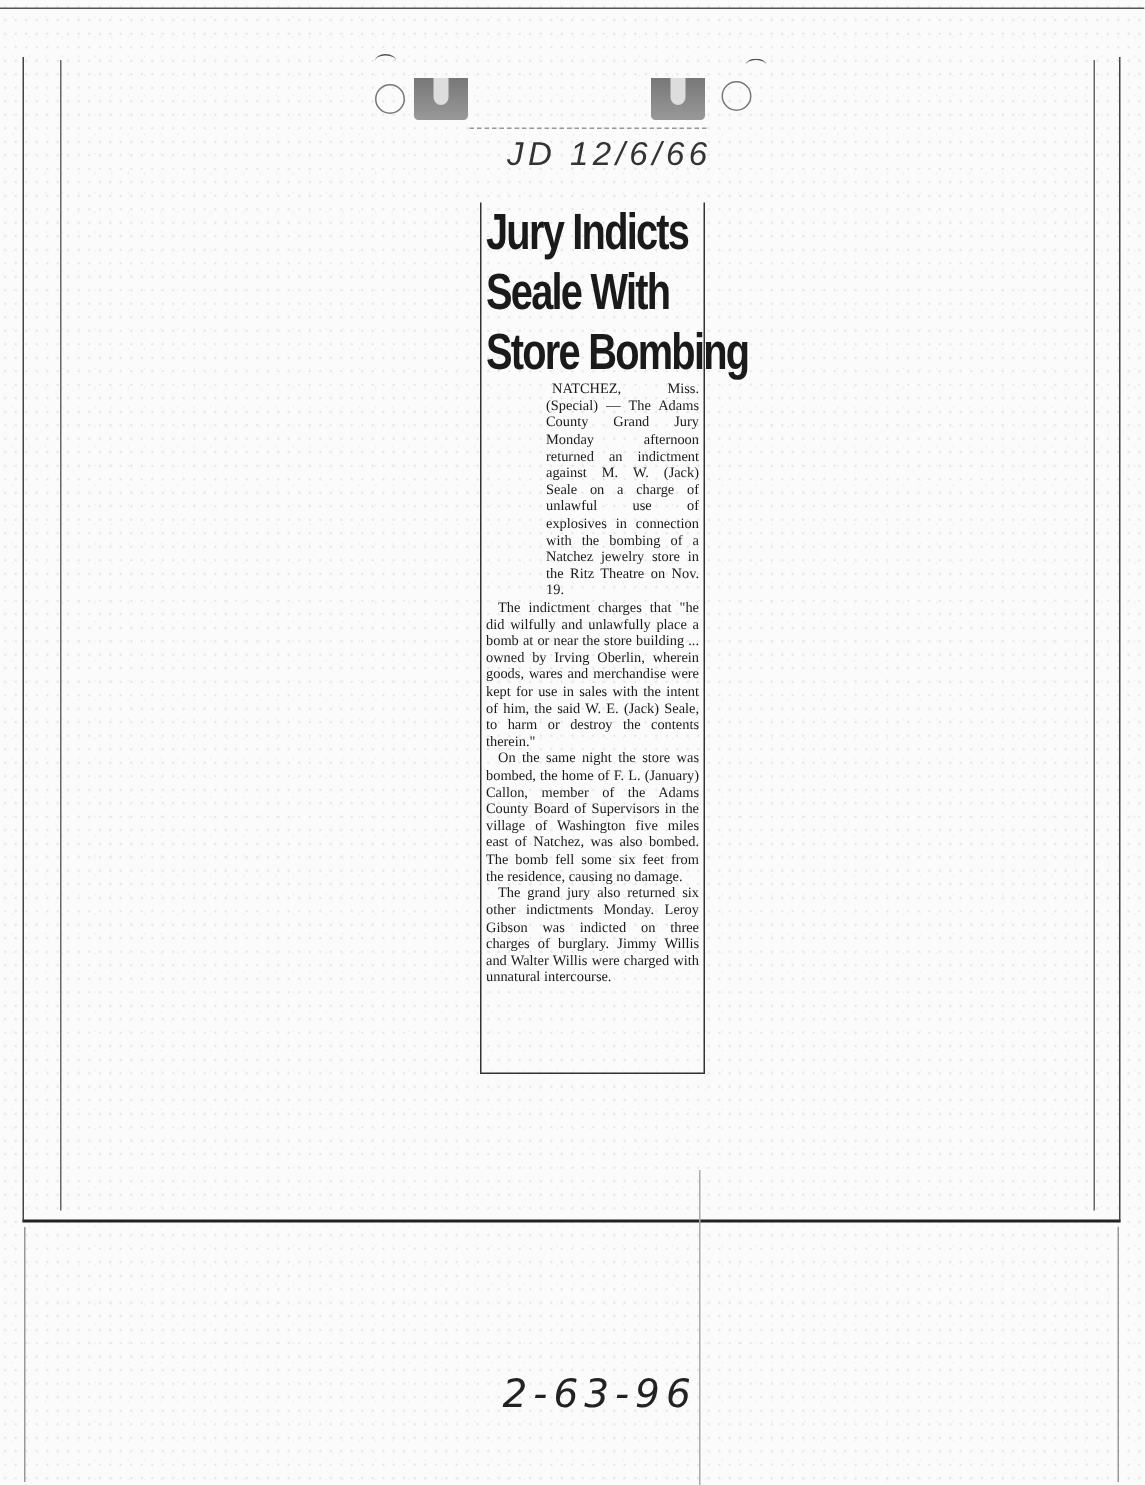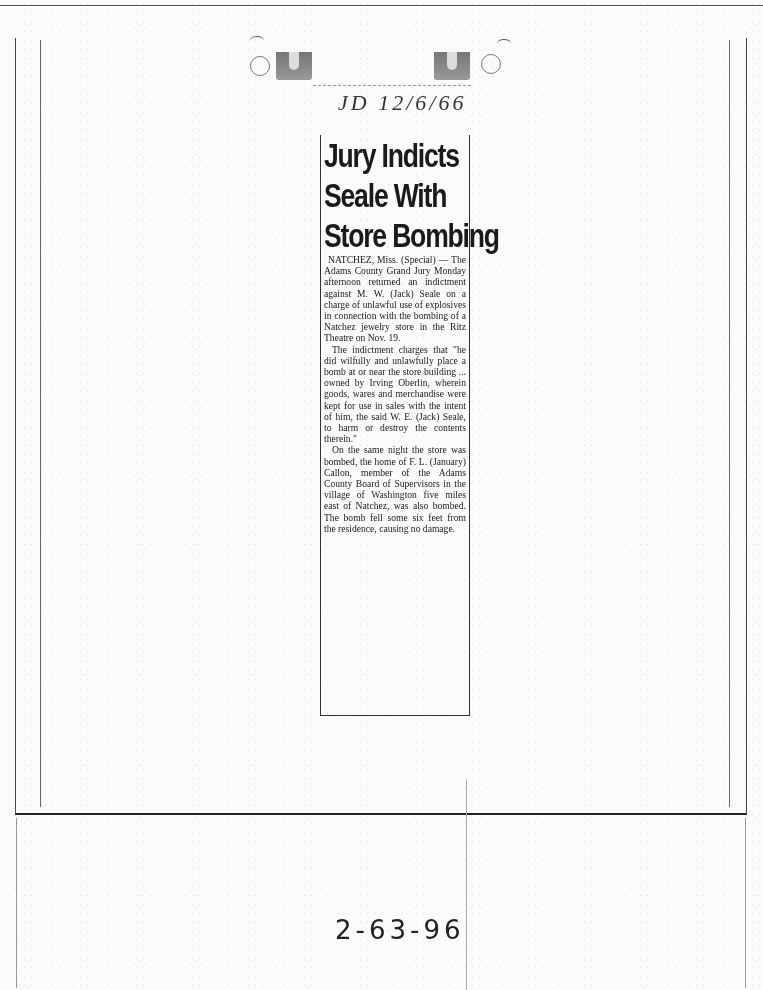--- a/index.html
+++ b/index.html
@@ -34,38 +34,38 @@
   .hole { position:absolute; width:18px; height:18px; border:1px solid #777; border-radius:50%; }
   .arc { position:absolute; width:14px; height:8px; border-top:1px solid #555; border-radius:50% 50% 0 0; }
 
   .clipping {
     position:absolute; left:313px; top:85px; width:158px; height:648px;
     border-top:1px dashed #999;
   }
   .clip-border { position:absolute; left:320px; top:135px; width:148px; height:580px; border-left:1px solid #333; border-right:1px solid #333; border-bottom:1px solid #333; }
   .handwritten-date {
     position:absolute; left:338px; top:90px;
-    font-family:Liberation Serif, serif; font-style:italic; font-size:22px; color:#333; letter-spacing:3px;
+    font-family:Liberation Sans, sans-serif; font-style:italic; font-size:22px; color:#333; letter-spacing:3px;
   }
   .headline {
     position:absolute; left:324px; top:135px; width:146px;
     font-family:"Liberation Sans", sans-serif; font-weight:bold;
     font-size:34px; line-height:40px; letter-spacing:-1.5px;
     transform:scaleX(0.78); transform-origin:left top; width:190px;
   }
   .headline div { white-space:nowrap; }
   .article {
     position:absolute; left:324px; top:254px; width:142px;
     font-size:9.6px; line-height:11.2px; text-align:justify;
   }
   .article p { margin:0; text-indent:8px; }
-  .article p:first-child { text-indent:4px; }
+  .article p:first-child { text-indent:4px;margin-left:40px; }
   .handwritten-serial {
     position:absolute; left:335px; top:915px;
-    font-family:"DejaVu Sans", sans-serif; font-size:26px; color:#222; letter-spacing:4px;
+    font-family:"DejaVu Sans", sans-serif; font-style:italic; font-size:26px; color:#222; letter-spacing:4px;
   }
 </style>
 </head>
 <body>
 
 <div class="noise"></div>
 <div class="topline"></div>
 <div class="mount"></div>
 <div class="inner-left"></div>
 <div class="inner-right"></div>
@@ -88,15 +88,16 @@
 <div class="headline">
   <div>Jury Indicts</div>
   <div>Seale With</div>
   <div>Store Bombing</div>
 </div>
 
 <div class="article">
   <p>NATCHEZ, Miss. (Special) — The Adams County Grand Jury Monday afternoon returned an indictment against M. W. (Jack) Seale on a charge of unlawful use of explosives in connection with the bombing of a Natchez jewelry store in the Ritz Theatre on Nov. 19.</p>
   <p>The indictment charges that "he did wilfully and unlawfully place a bomb at or near the store building ... owned by Irving Oberlin, wherein goods, wares and merchandise were kept for use in sales with the intent of him, the said W. E. (Jack) Seale, to harm or destroy the contents therein."</p>
   <p>On the same night the store was bombed, the home of F. L. (January) Callon, member of the Adams County Board of Supervisors in the village of Washington five miles east of Natchez, was also bombed. The bomb fell some six feet from the residence, causing no damage.</p>
+  <p>The grand jury also returned six other indictments Monday. Leroy Gibson was indicted on three charges of burglary. Jimmy Willis and Walter Willis were charged with unnatural intercourse.</p>
 </div>
 
 <div class="handwritten-serial">2-63-96</div>
 
 </body></html>

